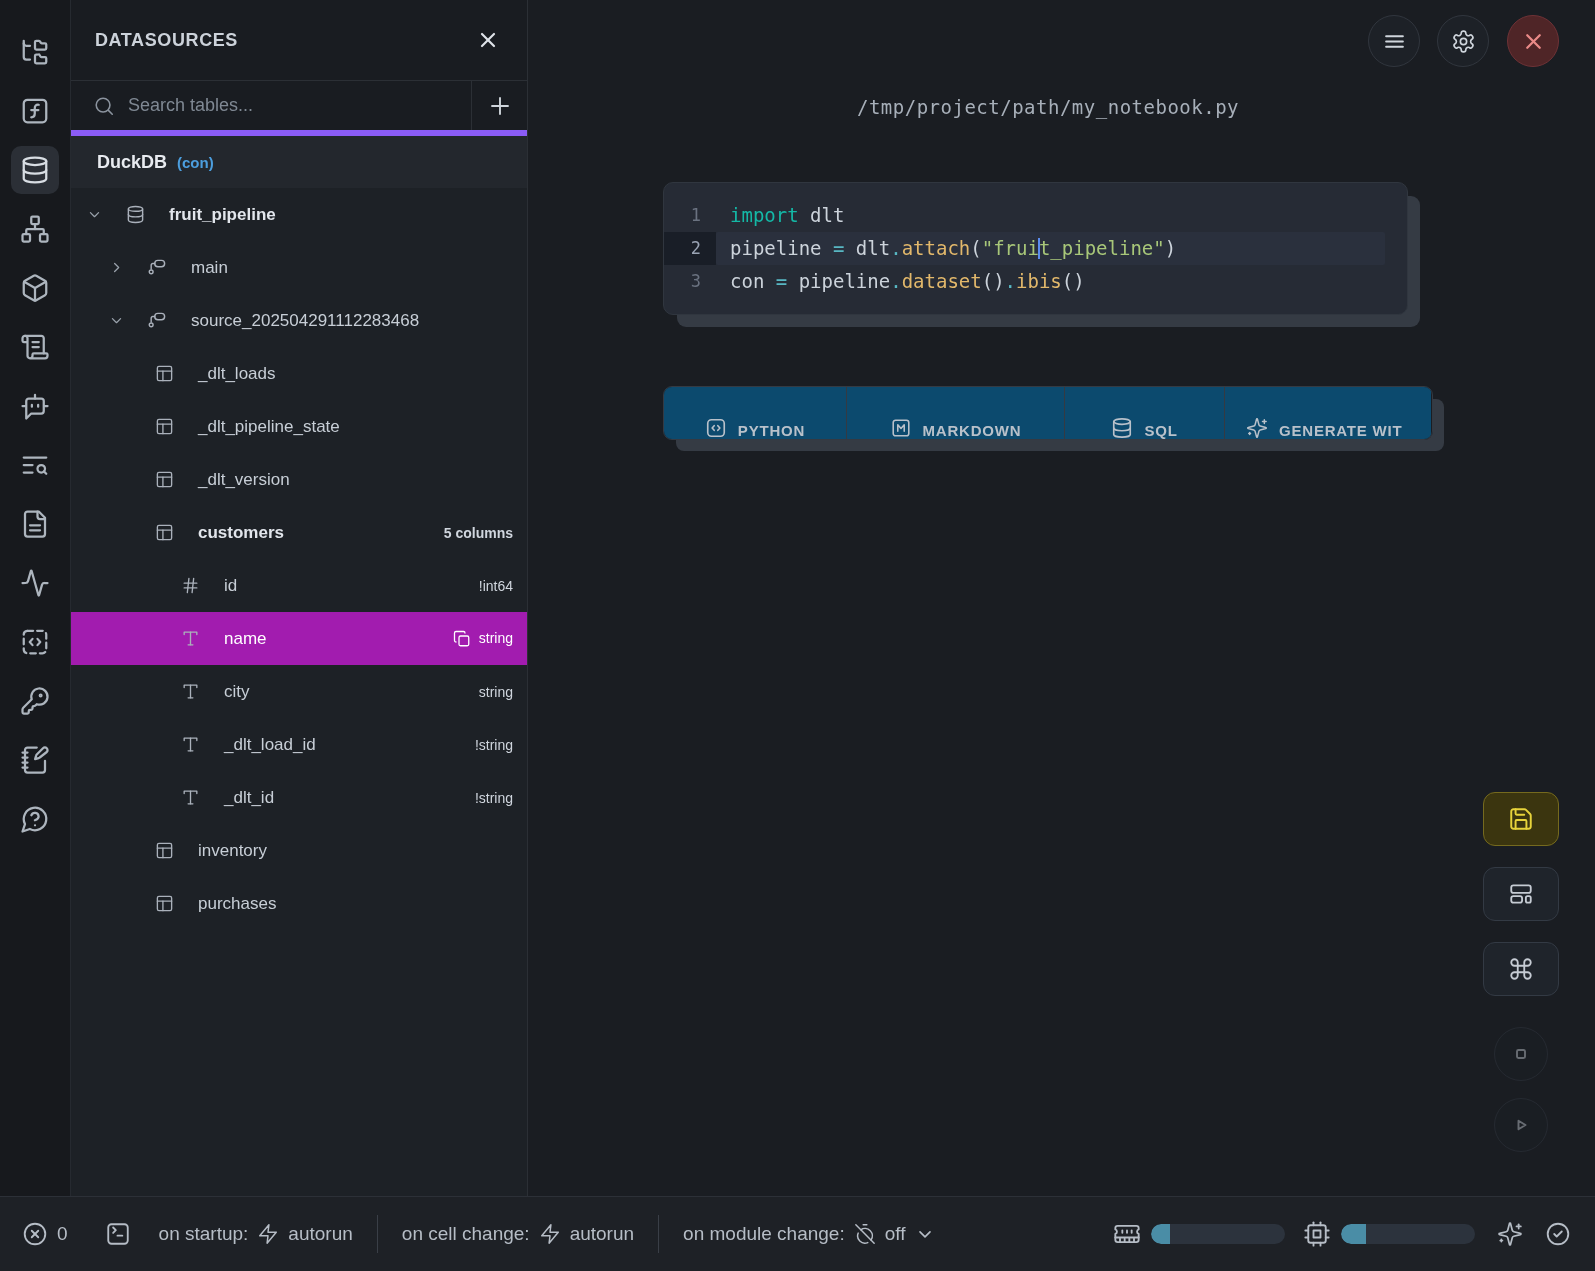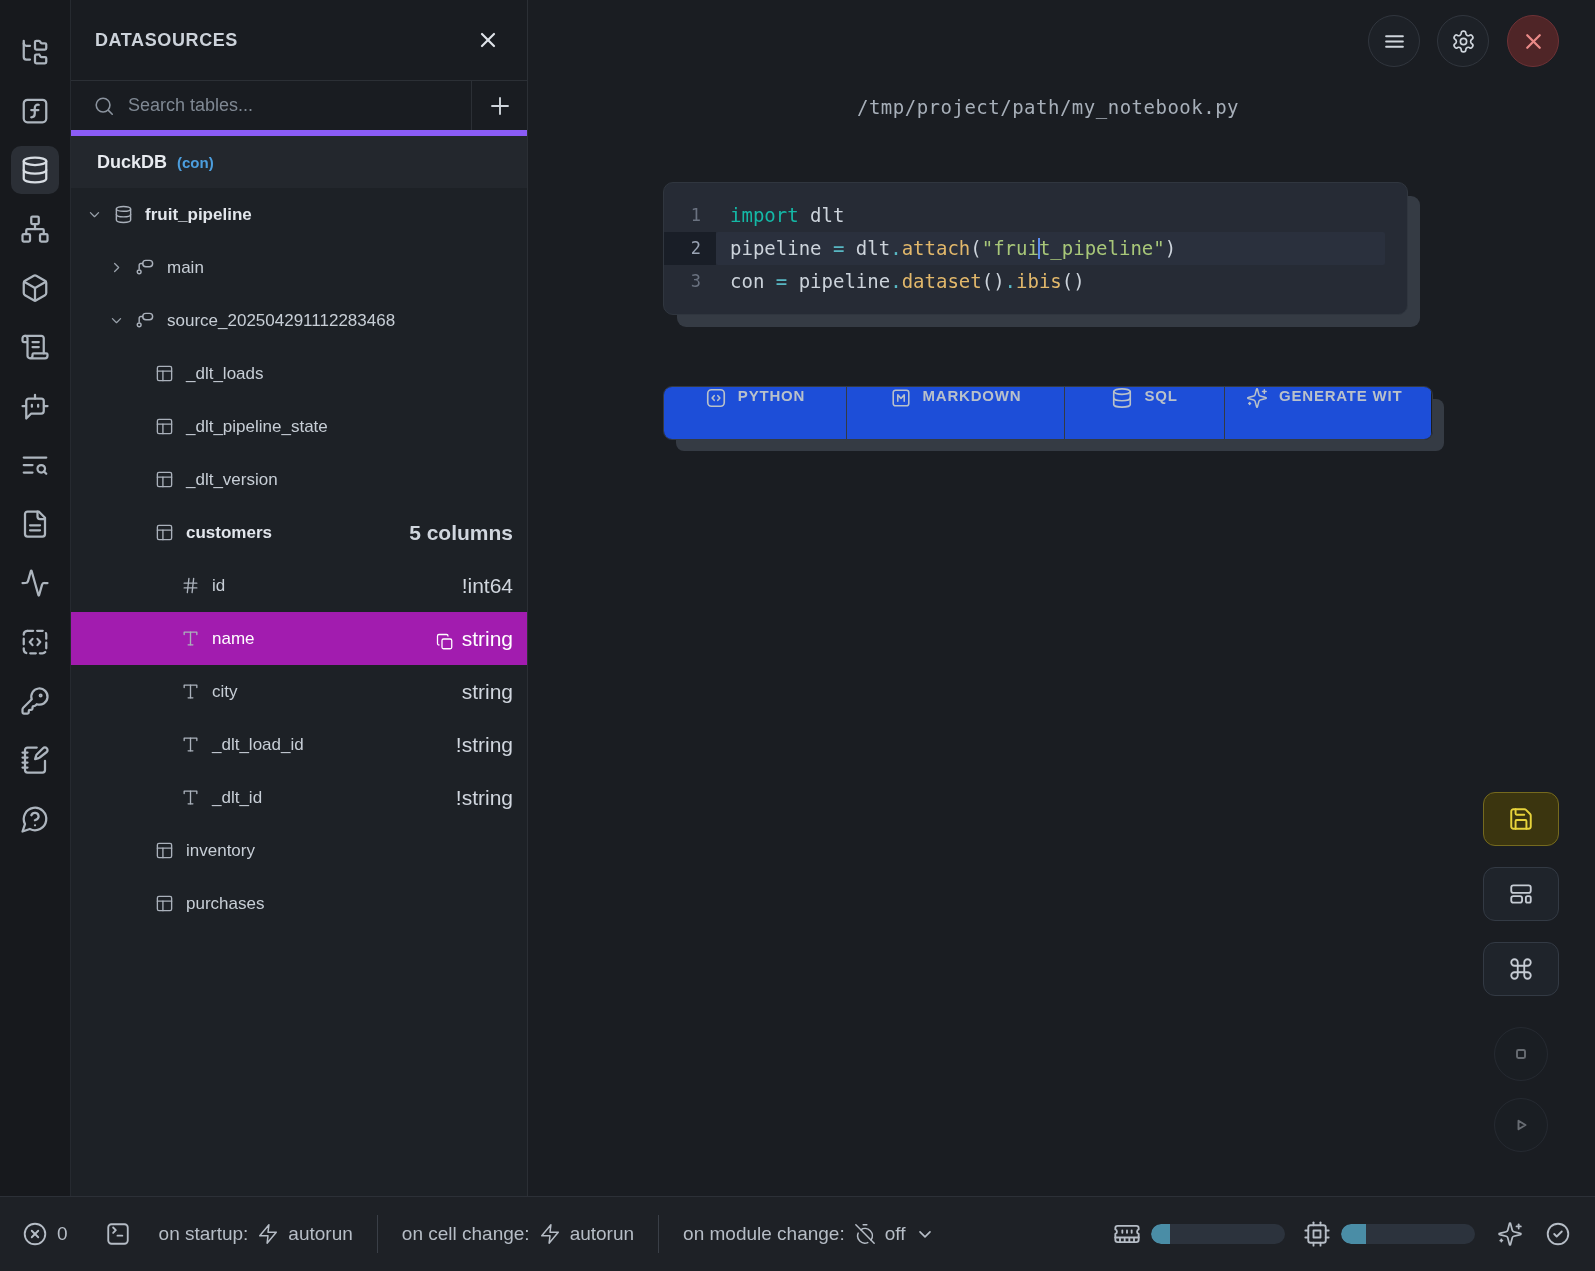--- a/index.html
+++ b/index.html
@@ -33,34 +33,34 @@
                   font-size:18px; font-family:"Liberation Sans", sans-serif; }
   #search-input::placeholder { color:#7f8893; }
   #add-db-btn { align-self:stretch; width:56px; flex:none; border-left:1px solid #2b2f35;
                 display:flex; align-items:center; justify-content:center; color:#cfd5dc; cursor:pointer; }
   #add-db-btn svg { width:24px; height:24px; }
   #conn-row { height:52px; flex:none; background:#23272d; display:flex; align-items:center;
               padding-left:16px; gap:10px; cursor:pointer; }
   #conn-name { font-size:18px; font-weight:700; color:#e8ebf0; }
   #conn-badge { font-size:15px; font-weight:700; color:#4c9ede; }
   #tree { flex:1; overflow:hidden; }
-  .trow { height:53px; display:flex; align-items:center; gap:11px; padding-right:14px;
+  .trow { height:53px; display:flex; align-items:center; gap:23px; padding-right:14px;
           font-size:17px; color:#c7ced6; cursor:pointer; }
   .trow .chev { width:16px; flex:none; display:flex; color:#9aa2ac; }
   .trow .chev svg { width:15px; height:15px; }
   .trow .ticon { width:20px; flex:none; display:flex; color:#aab1bb; }
   .trow .ticon svg { width:19px; height:19px; }
   .trow.lvl1 { padding-left:16px; }
   .trow.lvl2 { padding-left:38px; }
   .trow.lvl3 { padding-left:84px; }
   .trow.lvl4 { padding-left:110px; }
   .trow .lbl { white-space:nowrap; }
   .trow.bold .lbl { font-weight:700; color:#e2e6ec; }
-  .trow .right { margin-left:auto; font-size:21px; color:#d0d6de; display:flex;
-                 align-items:flex-end; gap:8px; }
+  .trow .right { margin-left:auto; font-size:14px; color:#d0d6de; display:flex;
+                 align-items:flex-start; gap:8px; }
   .trow .right.rb { font-weight:700; }
   .trow .right svg { width:18px; height:18px; }
   .trow.selected { background:#a21caf; color:#ffffff; }
   .trow.selected .lbl, .trow.selected .right { color:#ffffff; }
 
   
   #main { position:relative; flex:1; background:#1a1d22; }
   .circle-btn { position:absolute; top:15px; width:52px; height:52px; border-radius:50%;
                 background:#1d2127; border:1px solid #31363e; display:flex; align-items:center;
                 justify-content:center; color:#cfd5dc; cursor:pointer; }
@@ -84,21 +84,21 @@
   .cl.active .ln { background:#191e27; color:#9aa4b4; }
   .cl.active .ct { background:#2a303d; margin-right:22px; border-radius:2px; }
   .tk-kw { color:#14b8a6;text-align:right; } .tk-op { color:#58b7c3; } .tk-fn { color:#e2b86b; }
   .tk-str { color:#a8c779; } .tk-d { color:#ccd3db; }
   .cursor { display:inline-block; width:2px; height:21px; background:#5b8def;
             vertical-align:text-bottom; margin:0 -1px; }
 
   #add-buttons { position:absolute; left:135px; top:386px; width:770px; height:54px;
                  display:flex; border-radius:9px; overflow:hidden;
                  box-shadow:12px 12px 0 -1px #353b44; border:1px solid #343a43; }
-  .ab { height:100%; background:#1d4ed8; display:flex; align-items:flex-start; justify-content:center;
+  .ab { height:100%; background:#0c4a6e; display:flex; align-items:flex-end; justify-content:center;
         gap:11px; color:#b9c1ca; font-size:15px; font-weight:700; letter-spacing:.8px;
         cursor:pointer; white-space:nowrap; overflow:hidden; flex:none; }
   .ab + .ab { border-left:1px solid #343a43; }
   .ab svg { width:22px; height:22px; flex:none; }
   .ab-python { width:182px; } .ab-markdown { width:218px; } .ab-sql { width:160px; }
   .ab-generate { width:207px; justify-content:flex-start; padding-left:21px; }
 
   .side-sq { position:absolute; left:955px; width:76px; height:54px; border-radius:12px;
              background:#1f242b; border:1px solid #333a44; display:flex; align-items:center;
              justify-content:center; color:#c6ccd4; cursor:pointer; }

